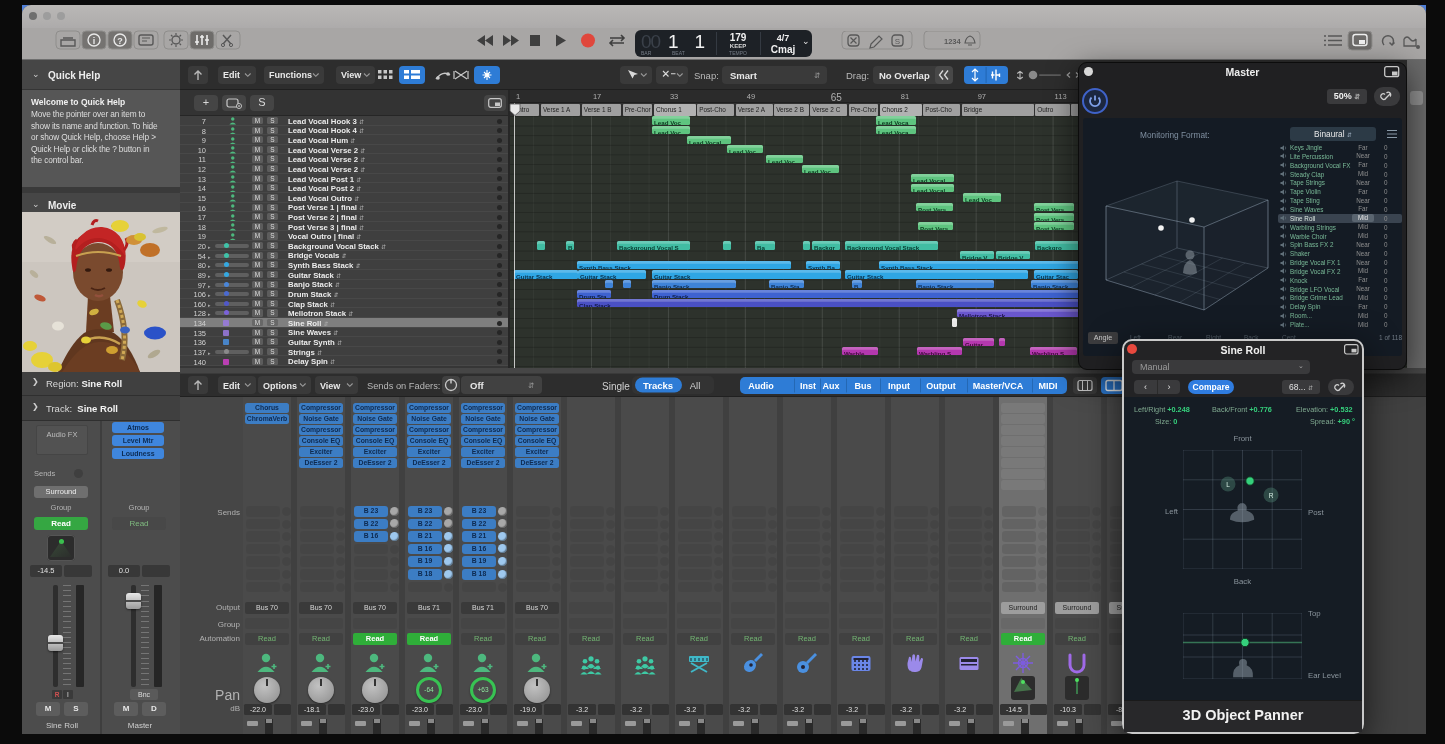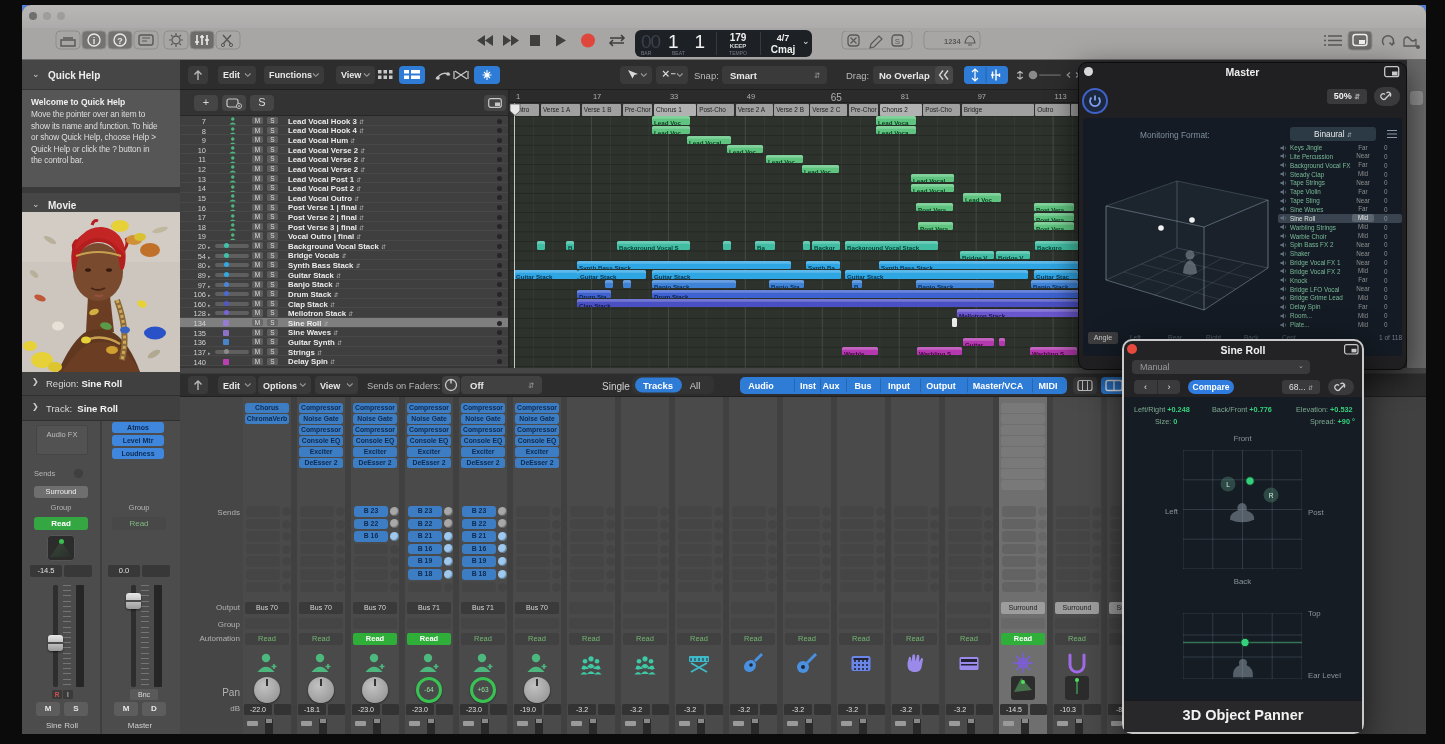--- a/index.html
+++ b/index.html
@@ -702,21 +702,21 @@
       <rect x="898" y="7.5" width="14" height="10" rx="2" fill="none" stroke="#c8c8c8" stroke-width="1.2"></rect>
       <path d="M902.5 7.5 v10 M907.5 7.5 v10" stroke="#c8c8c8" stroke-width="1"></path>
 <rect x="921" y="4" width="26" height="17" rx="4" fill="#2e7cd6"></rect>
       <rect x="926" y="7.5" width="16" height="10" rx="2" fill="none" stroke="#fff" stroke-width="1.3"></rect>
       <path d="M934 7.5 v10" stroke="#fff" stroke-width="1.2"></path>
 </svg>
 <div style="position:absolute;left:158px;top:503px;width:60px;height:10px;text-align:right;font-size:8px;color:#b2b2b2;">Sends</div>
 <div style="position:absolute;left:158px;top:598px;width:60px;height:10px;text-align:right;font-size:8px;color:#b2b2b2;">Output</div>
 <div style="position:absolute;left:158px;top:615px;width:60px;height:10px;text-align:right;font-size:8px;color:#b2b2b2;">Group</div>
 <div style="position:absolute;left:158px;top:629px;width:60px;height:10px;text-align:right;font-size:8px;color:#b2b2b2;">Automation</div>
-<div style="position:absolute;left:158px;top:682px;width:60px;height:10px;text-align:right;font-size:10px;color:#b2b2b2;">Pan</div>
+<div style="position:absolute;left:158px;top:682px;width:60px;height:10px;text-align:right;font-size:14px;color:#b2b2b2;">Pan</div>
 <div style="position:absolute;left:158px;top:699px;width:60px;height:10px;text-align:right;font-size:8px;color:#b2b2b2;">dB</div>
 <div style="position:absolute;left:221.0px;top:392px;width:48px;height:337px;background:#4a4a4a;"></div>
 <div style="position:absolute;left:269.0px;top:392px;width:6px;height:337px;background:#404040;"></div>
 <div style="position:absolute;left:223.0px;top:398.0px;width:44px;height:9.5px;background:#3c7dc4;border-radius:2.5px;text-align:center;font-size:6.8px;line-height:9.5px;font-weight:bold;color:#0e2a50;overflow:hidden;">Chorus</div>
 <div style="position:absolute;left:223.0px;top:409.0px;width:44px;height:9.5px;background:#3c7dc4;border-radius:2.5px;text-align:center;font-size:6.8px;line-height:9.5px;font-weight:bold;color:#0e2a50;overflow:hidden;">ChromaVerb</div>
 <div style="position:absolute;left:224.0px;top:501.0px;width:34px;height:10.5px;background:rgba(0,0,0,0.055);border-radius:3px;"></div>
 <div style="position:absolute;left:260.0px;top:502.0px;width:9px;height:9px;border-radius:50%;background:rgba(0,0,0,0.07);"></div>
 <div style="position:absolute;left:224.0px;top:513.6px;width:34px;height:10.5px;background:rgba(0,0,0,0.055);border-radius:3px;"></div>
 <div style="position:absolute;left:260.0px;top:514.6px;width:9px;height:9px;border-radius:50%;background:rgba(0,0,0,0.07);"></div>
 <div style="position:absolute;left:224.0px;top:526.2px;width:34px;height:10.5px;background:rgba(0,0,0,0.055);border-radius:3px;"></div>

